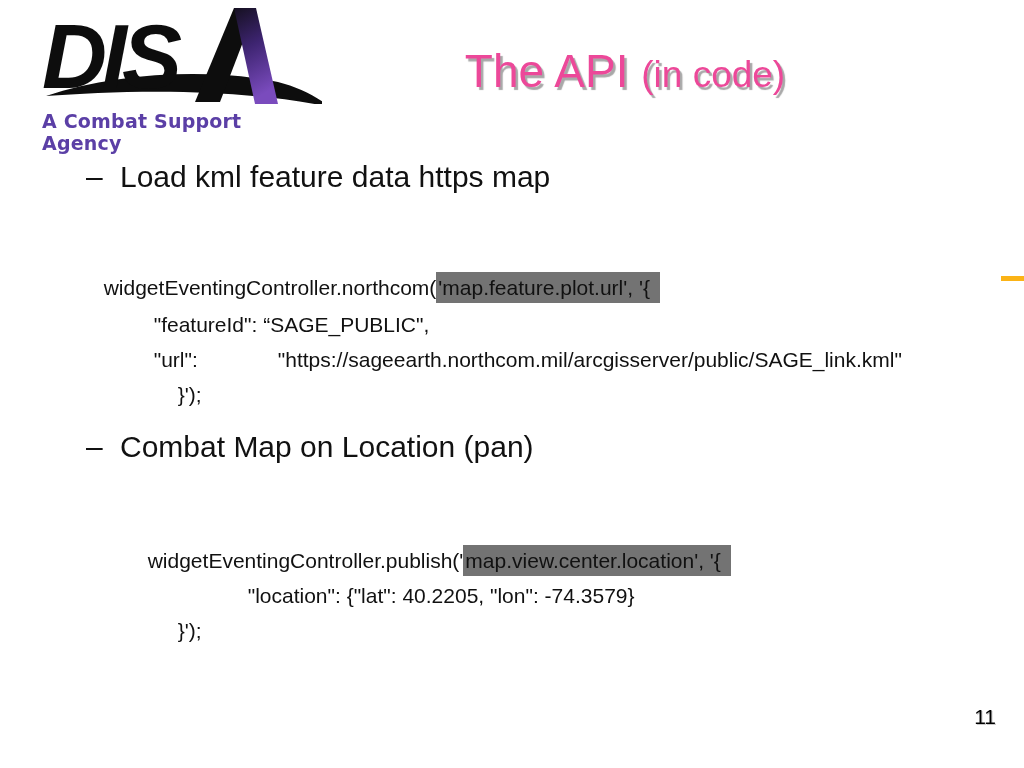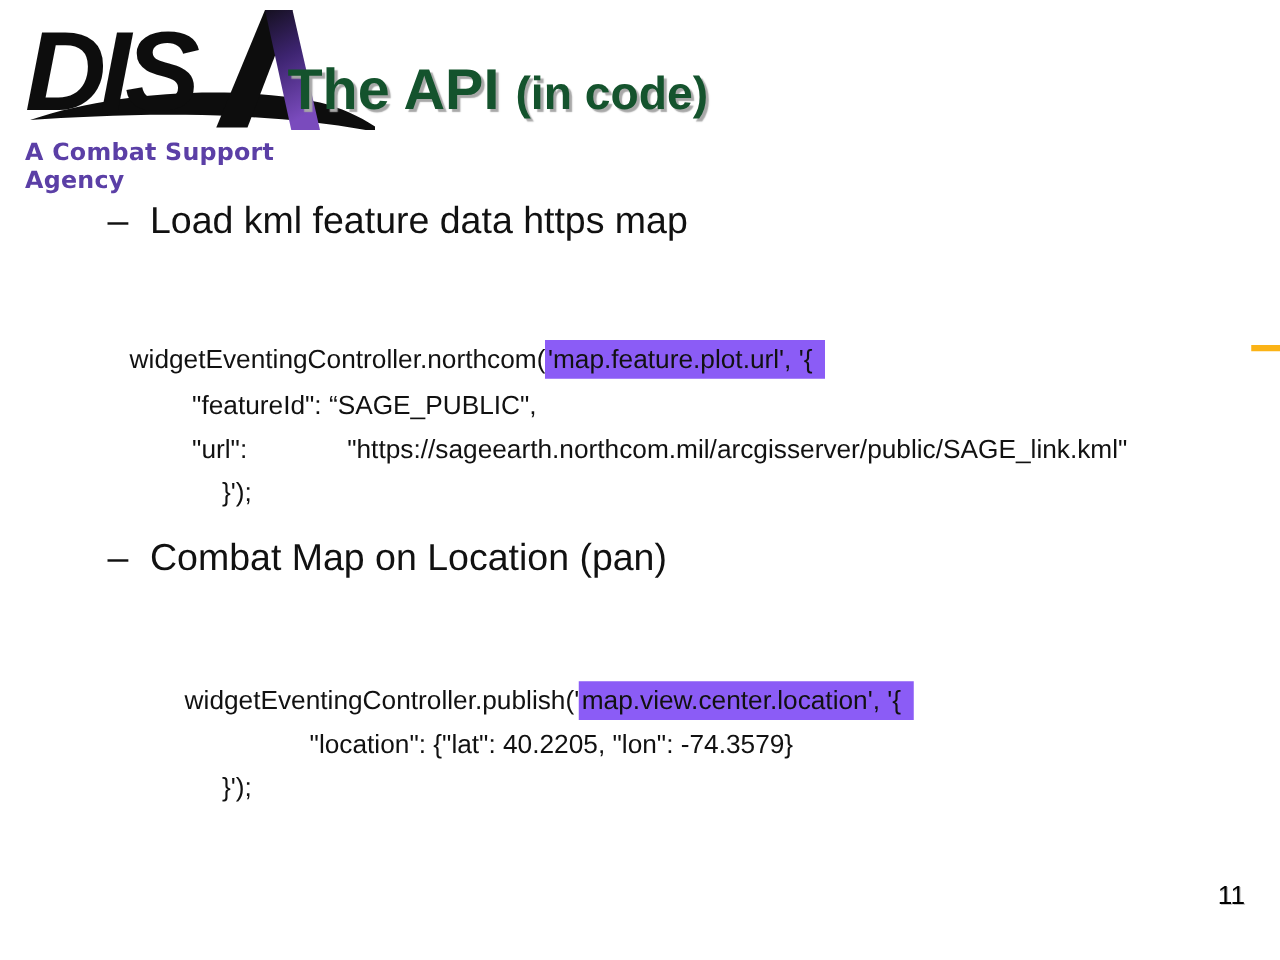--- a/index.html
+++ b/index.html
@@ -3,50 +3,50 @@
 <meta charset="utf-8">
 <style>
   html,body{margin:0;padding:0;}
   body{
     width:1024px;height:768px;background:#ffffff;overflow:hidden;position:relative;
     font-family:"Liberation Sans", sans-serif;color:#000;
   }
   .abs{position:absolute;}
 
   
-  .logo-wrap{left:10px;top:6px;width:290px;}
+  .logo-wrap{left:32px;top:6px;width:290px;}
   .logo-tagline{
     margin-top:2px;margin-left:10px;
     font-size:19px;font-weight:bold;color:#5b3fa6;letter-spacing:.2px;
     font-family:"DejaVu Sans", sans-serif;
   }
 
   
   .slide-title{
-    left:230px;top:44px;width:790px;white-space:nowrap;
-    font-weight:bold;color:#14532d;
+    left:230px;top:44px;width:790px;text-align:center;white-space:nowrap;
+    font-weight:normal;color:#ec4899;
     text-shadow:2.5px 2.5px 1px #a8a8a8;
   }
   .title-main{font-size:46px;}
   .title-suffix{font-size:37px;}
 
   
   .bullet{
     font-size:30px;color:#111;white-space:nowrap;display:flex;
   }
   .bullet .dash{width:34px;}
   .bullet-1{left:86px;top:160px;}
   .bullet-2{left:86px;top:430px;}
 
   
   .code-line{
     font-size:21px;color:#111;white-space:pre;line-height:28px;
   }
   .hl{
-    background:#8b5cf6;
+    background:#737373;
     padding:4px 2px 4px 2px;
   }
   .hl-tail-right{padding-right:10px;}
   .c1-l1{left:92px;top:246px;}
   .c1-l2{left:142px;top:283px;}
   .c1-l3{left:142px;top:318px;}
   .c1-l3 .url-value{margin-left:80px;}
   .c1-l4{left:166px;top:353px;}
   .c2-l1{left:136px;top:519px;text-align:center;}
   .c2-l2{left:236px;top:554px;}

